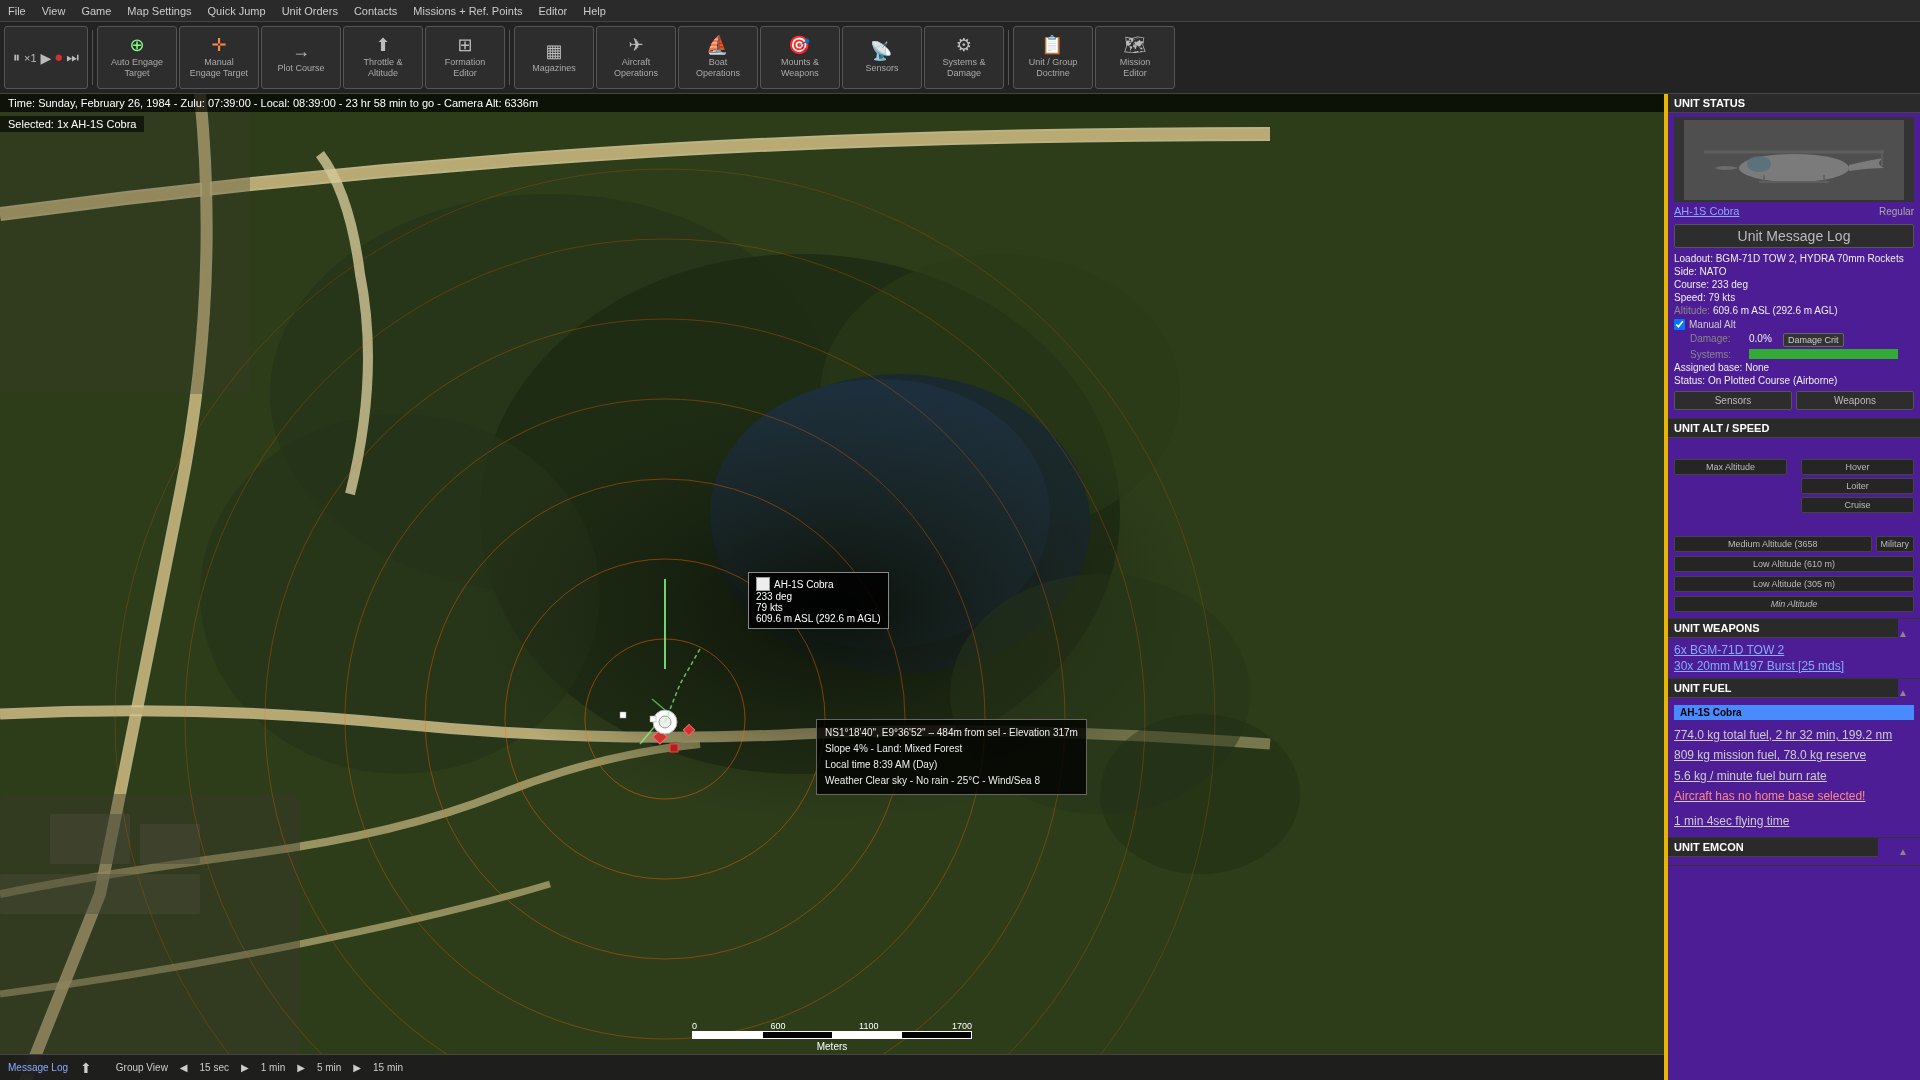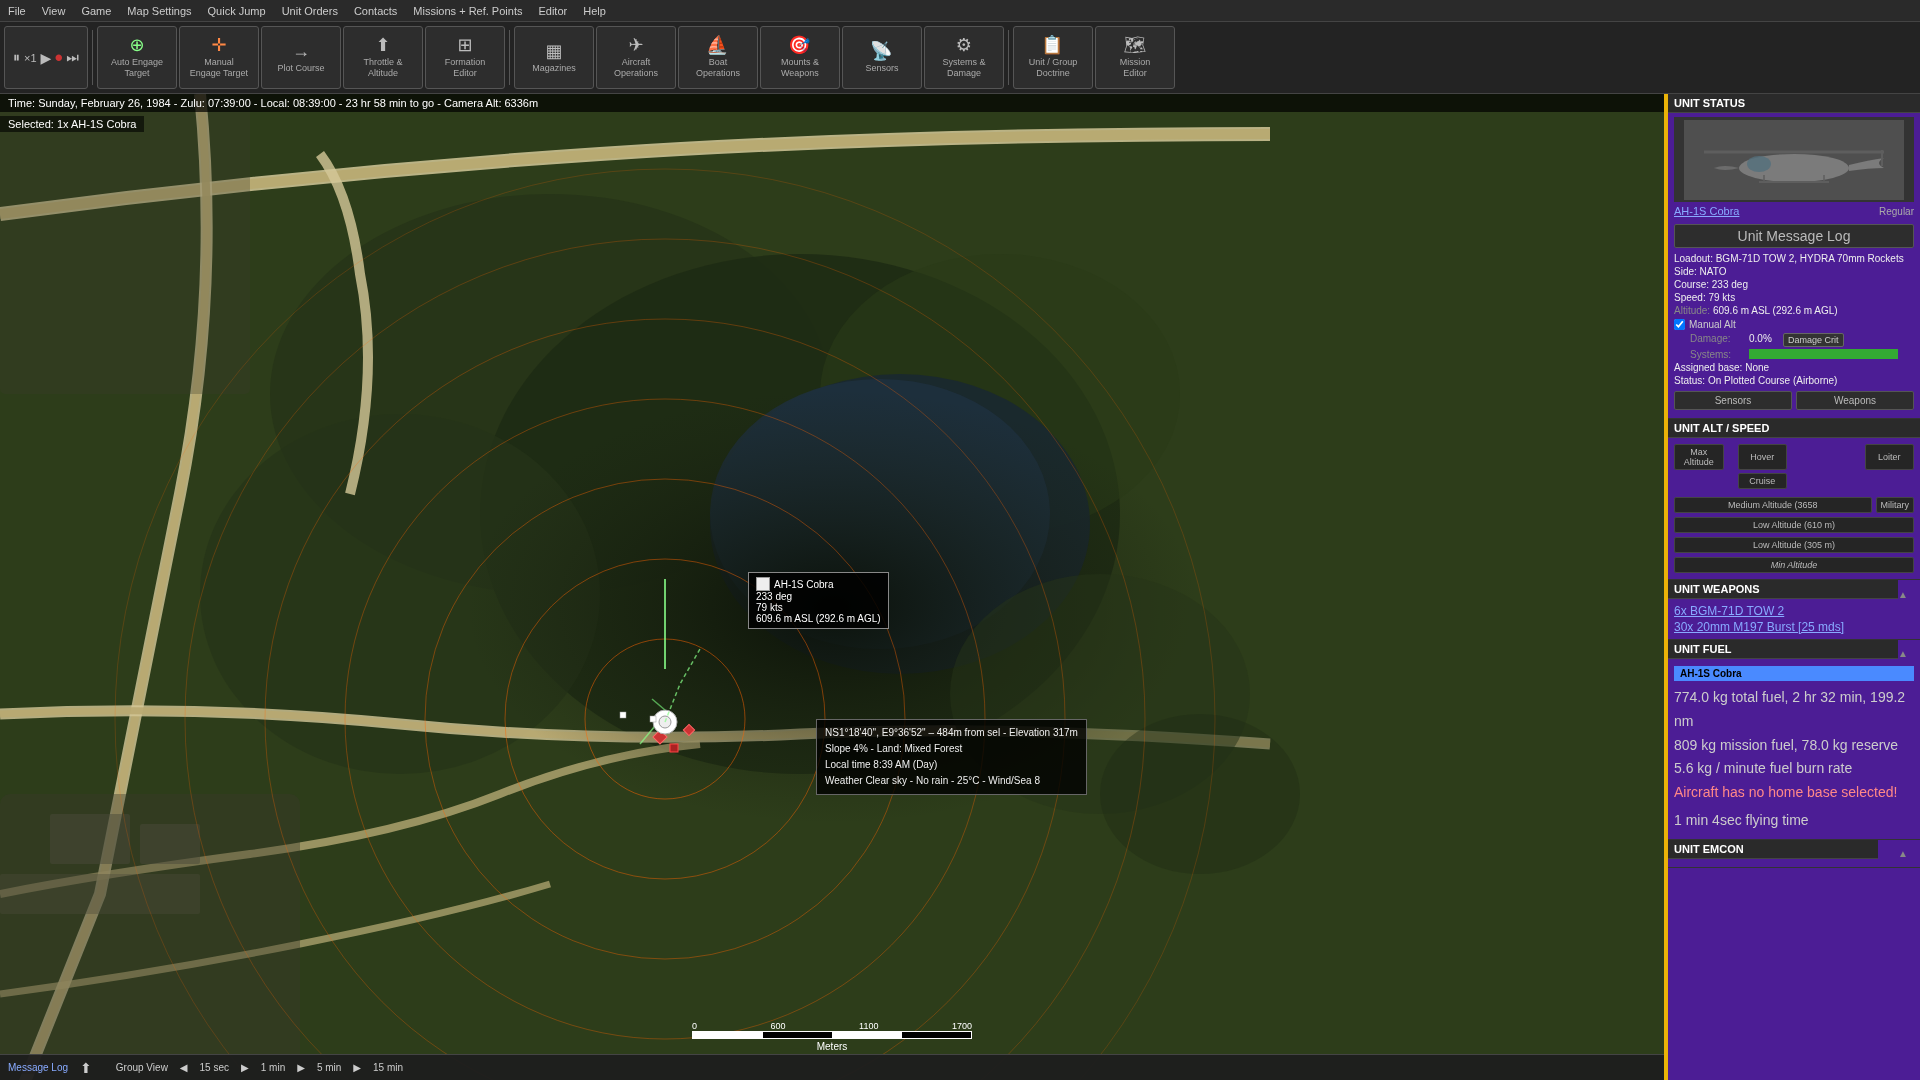--- a/index.html
+++ b/index.html
@@ -132,36 +132,36 @@
 
     .two-btn-row { display: flex; gap: 4px; margin: 4px 0; }
     .side-btn {
       flex: 1; background: #2d2d2d; border: 1px solid #555;
       color: #bbb; font-size: 10px; padding: 3px 2px; cursor: pointer;
       text-align: center; border-radius: 2px;
     }
 
     
     .alt-speed-grid {
-      display: grid; grid-template-columns: 1fr 1fr 1fr 1fr; gap: 3px 14px; margin: 6px 0;
+      display: grid; grid-template-columns: 1fr 1fr; gap: 3px 14px; margin: 21px 0;
     }
     .alt-btn {
       background: #252525; border: 1px solid #444; color: #bbb; font-size: 9px;
       padding: 2px 4px; cursor: pointer; border-radius: 2px; text-align: center;
     }
 
     
     .weapon-link { color: #88aaff; text-decoration: underline; cursor: pointer; font-size: 12px; display: block; padding: 1px 0; }
 
     
     .fuel-unit-bar {
       background: #4a8aff; color: #000; font-size: 10px;
       padding: 2px 6px; margin: 3px 0; font-weight: bold;
     }
-    .fuel-info { font-size: 14px; color: #ccc; line-height: 1.7; padding: 2px 0; }
+    .fuel-info { font-size: 12px; color: #ccc; line-height: 1.7; padding: 2px 0; text-decoration: underline; }
 
     
     #right-panel::-webkit-scrollbar { width: 6px; }
     #right-panel::-webkit-scrollbar-track { background: #1a1a1a; }
     #right-panel::-webkit-scrollbar-thumb { background: #444; border-radius: 3px; }
   </style>
 </head>
 <body>
 
 <div id="menubar">

